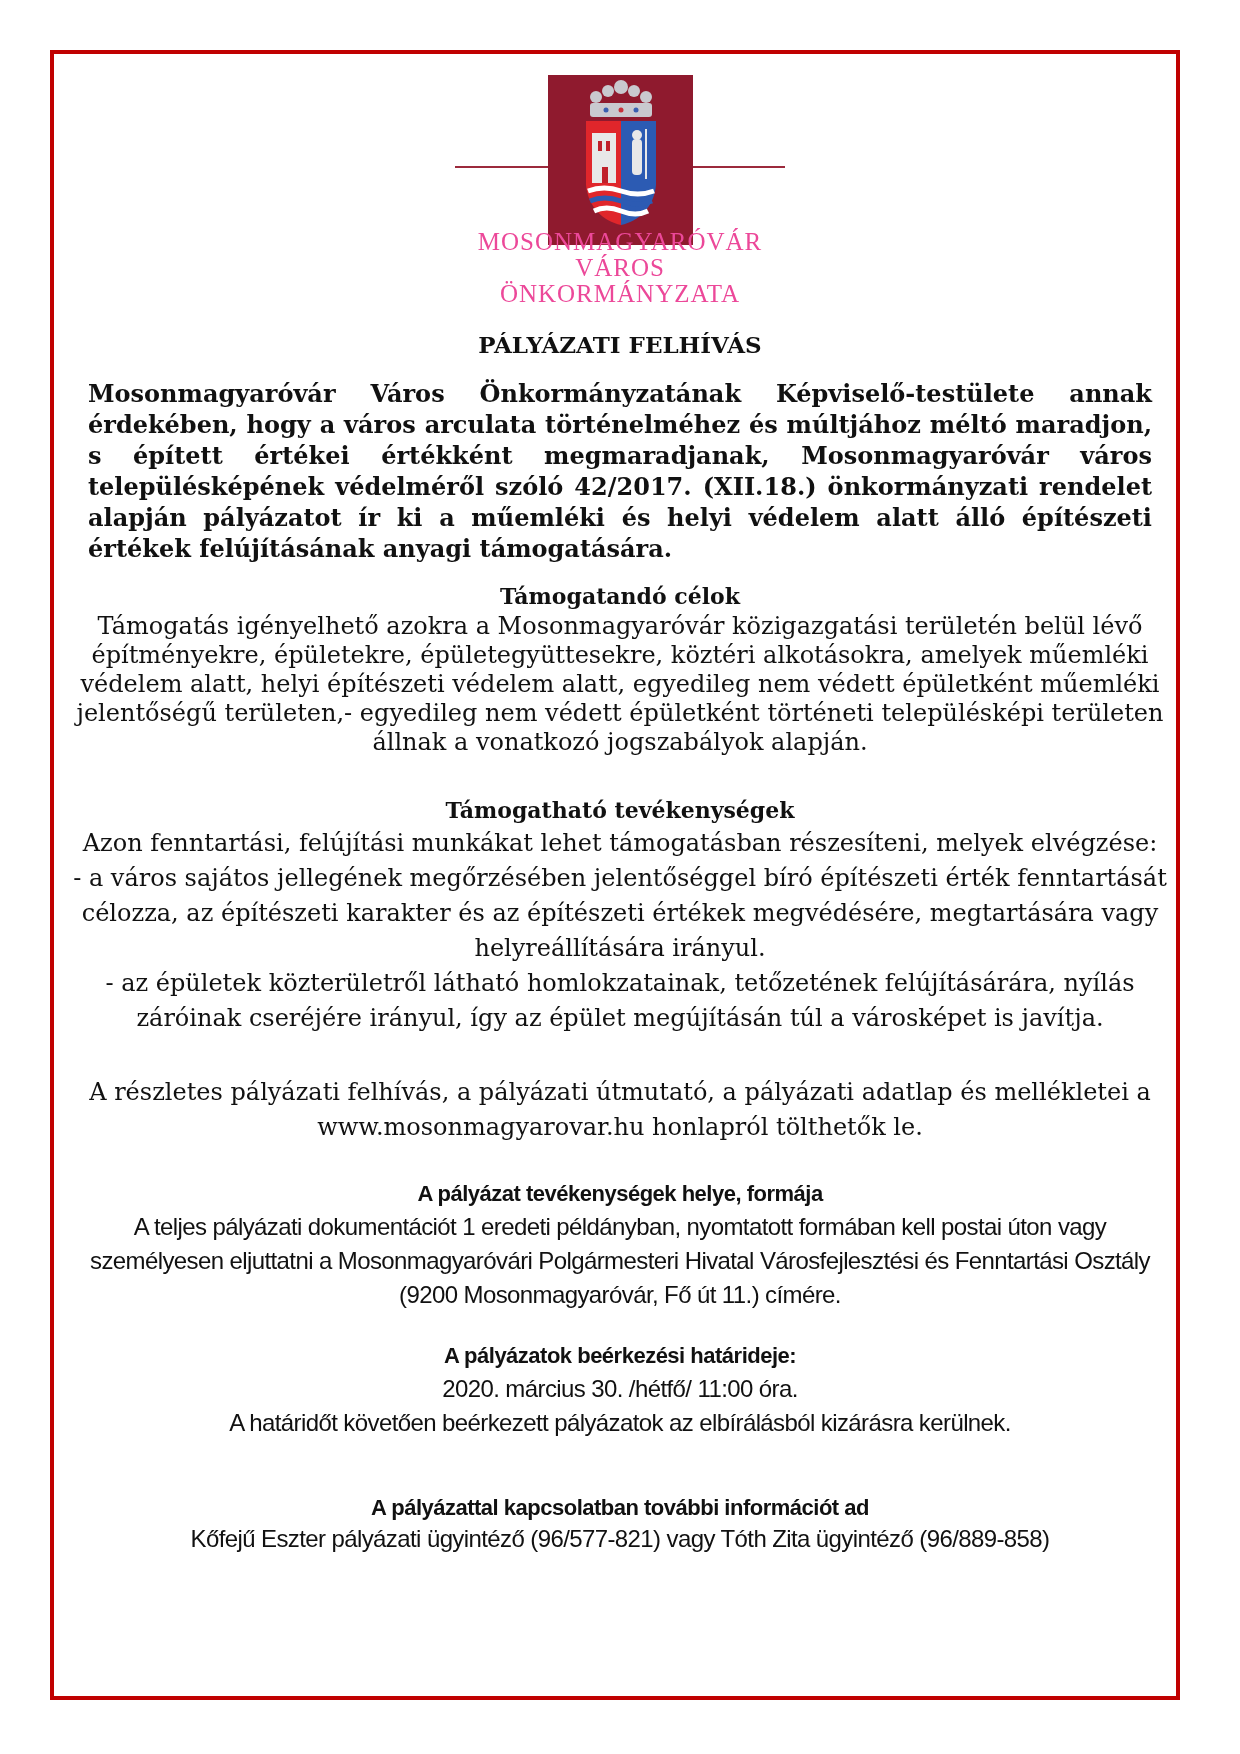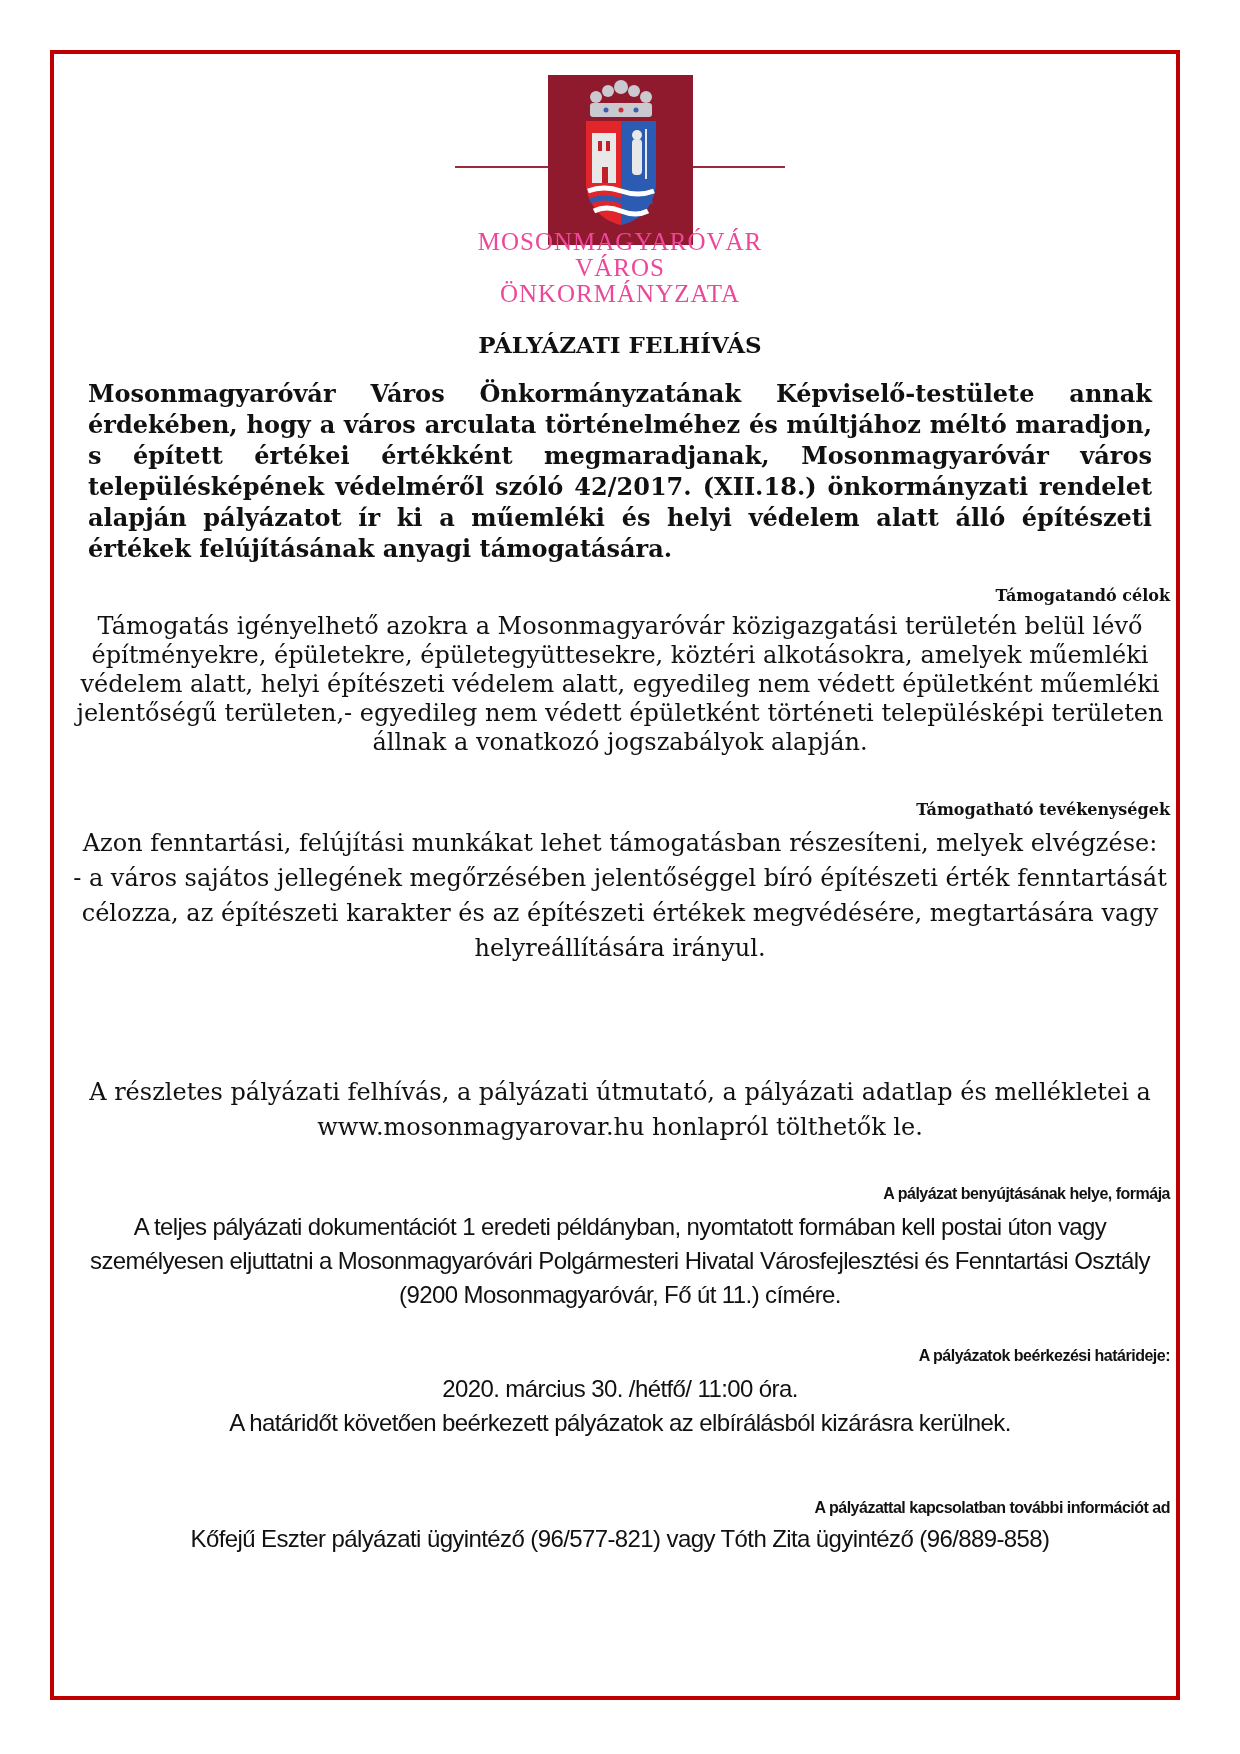--- a/index.html
+++ b/index.html
@@ -7,21 +7,21 @@
   .frame { position:absolute; left:50px; top:50px; width:1130px; height:1650px; border:4px solid #c00000; box-sizing:border-box; }
   .logo-line { position:absolute; top:166px; height:2px; background:#9c2a3c; }
   .logo-box { position:absolute; left:548px; top:75px; width:145px; height:170px; background:#8f1a2e; }
   .logo-text { position:absolute; left:0; width:1240px; text-align:center; color:#ec4899; font-family:"Liberation Serif", serif; letter-spacing:1px; }
   .t1 { top:228px; font-size:25px; }
   .t2 { top:254px; font-size:25px; }
   .t3 { top:280px; font-size:25px; }
   .title { position:absolute; left:0; width:1240px; top:331px; text-align:center; font-weight:bold; font-size:23px; font-family:"DejaVu Serif", serif; }
   .intro { position:absolute; left:88px; width:1064px; top:378px; font-weight:bold; font-size:24px; line-height:31px; text-align:justify; }
   .sec { position:absolute; left:70px; width:1100px; text-align:center; }
-  .sec h2 { margin:0; font-size:16px; font-weight:bold; line-height:32px;text-align:right; }
+  .sec h2 { margin:0; font-size:22px; font-weight:bold; line-height:32px; }
   .sec p { margin:0; font-size:24px; line-height:29px; }
   .cond h2 { font-family:"Liberation Sans", sans-serif; font-stretch:condensed; letter-spacing:-0.5px; }
   .cond p { font-family:"Liberation Sans", sans-serif; letter-spacing:-0.6px; }
   .s1 { top:580px; }
   .s2 { top:794px; }
   .s2 p { line-height:35px; }
   .s3 { top:1075px; }
   .s3 p { line-height:35px;text-align:center; }
   .s4 { top:1178px; }
   .s4 p { line-height:34px; }
@@ -80,28 +80,29 @@
 
 <div class="sec s1">
   <h2>Támogatandó célok</h2>
   <p>Támogatás igényelhető azokra a Mosonmagyaróvár közigazgatási területén belül lévő építményekre, épületekre, épületegyüttesekre, köztéri alkotásokra, amelyek műemléki védelem alatt, helyi építészeti védelem alatt, egyedileg nem védett épületként műemléki jelentőségű területen,- egyedileg nem védett épületként történeti településképi területen állnak a vonatkozó jogszabályok alapján.</p>
 </div>
 
 <div class="sec s2">
   <h2>Támogatható tevékenységek</h2>
   <p>Azon fenntartási, felújítási munkákat lehet támogatásban részesíteni, melyek elvégzése:</p>
   <p>- a város sajátos jellegének megőrzésében jelentőséggel bíró építészeti érték fenntartását célozza, az építészeti karakter és az építészeti értékek megvédésére, megtartására vagy helyreállítására irányul.</p>
+  <p>- az épületek közterületről látható homlokzatainak, tetőzetének felújításárára, nyílás záróinak cseréjére irányul, így az épület megújításán túl a városképet is javítja.</p>
 </div>
 
 <div class="sec s3">
   <p>A részletes pályázati felhívás, a pályázati útmutató, a pályázati adatlap és mellékletei a www.mosonmagyarovar.hu honlapról tölthetők le.</p>
 </div>
 
 <div class="sec s4 cond">
-  <h2>A pályázat benyújtásának helye, formája</h2>
+  <h2>A pályázat tevékenységek helye, formája</h2>
   <p>A teljes pályázati dokumentációt 1 eredeti példányban, nyomtatott formában kell postai úton vagy személyesen eljuttatni a Mosonmagyaróvári Polgármesteri Hivatal Városfejlesztési és Fenntartási Osztály (9200 Mosonmagyaróvár, Fő út 11.) címére.</p>
 </div>
 
 <div class="sec s5 cond">
   <h2>A pályázatok beérkezési határideje:</h2>
   <p>2020. március 30. /hétfő/ 11:00 óra.</p>
   <p>A határidőt követően beérkezett pályázatok az elbírálásból kizárásra kerülnek.</p>
 </div>
 
 <div class="sec s6 cond">

